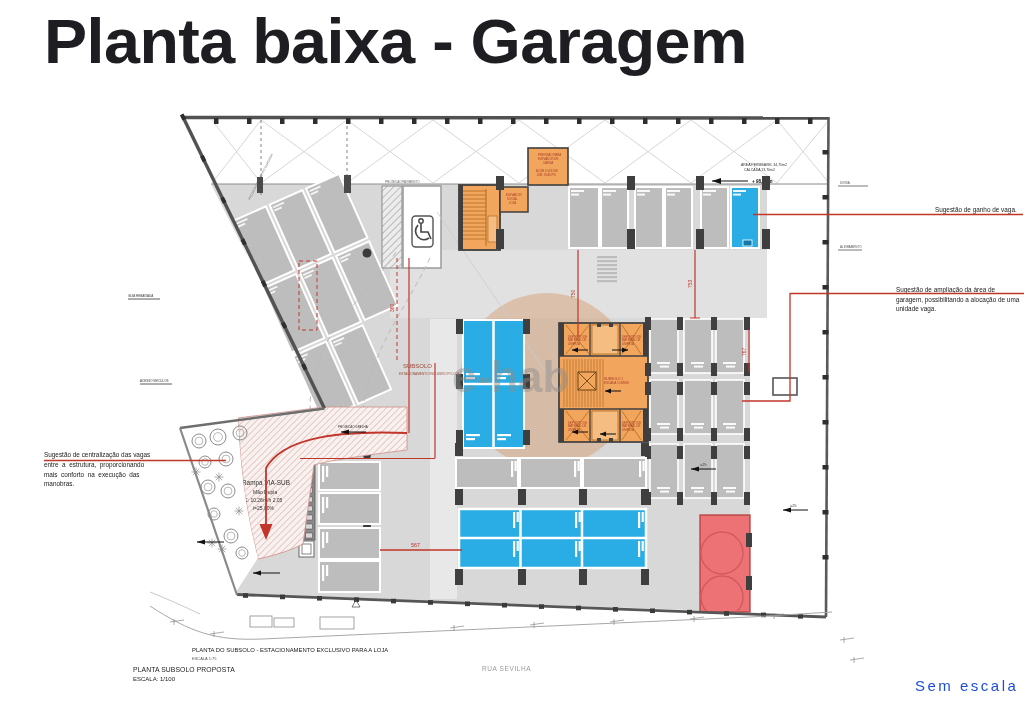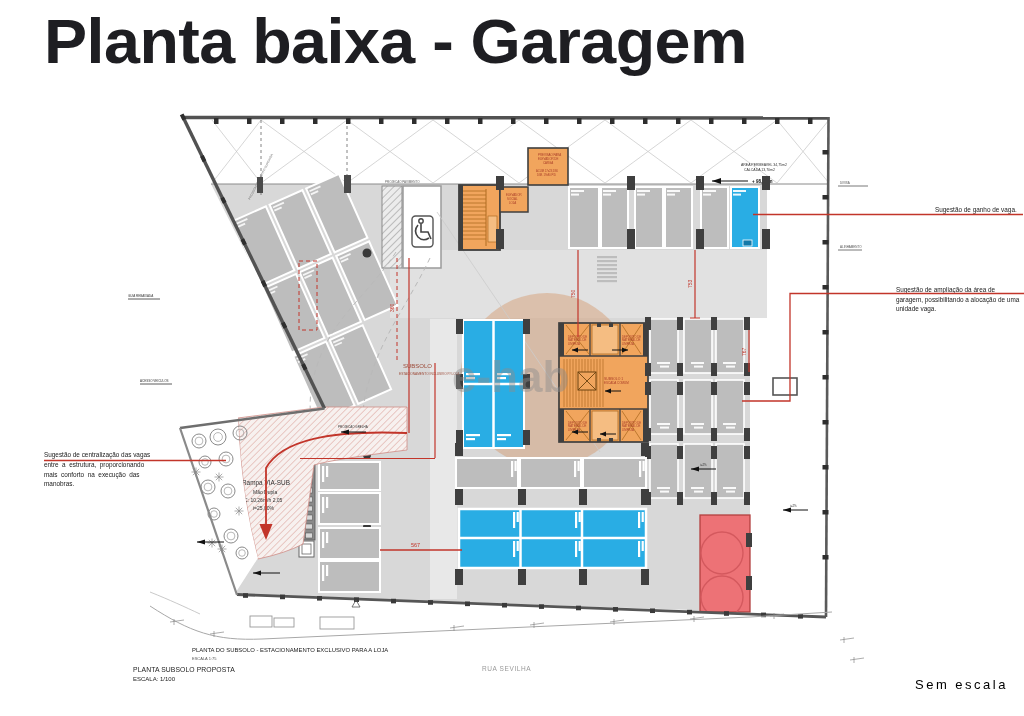--- a/index.html
+++ b/index.html
@@ -1,17 +1,17 @@
 <!DOCTYPE html>
 <html><head>
 <meta charset="utf-8">
 <style>
 html,body{margin:0;padding:0;background:#fff;width:1024px;height:716px;overflow:hidden;}
 #title{position:absolute;left:44px;top:10px;font-family:"Liberation Sans",sans-serif;font-weight:bold;font-size:63px;color:#1e1e22;letter-spacing:-0.5px;transform:scaleX(1.025);transform-origin:left top;white-space:nowrap;line-height:1;}
-#semescala{position:absolute;left:915px;top:677px;font-family:"Liberation Sans",sans-serif;font-size:13px;color:#000000;letter-spacing:2.5px;}
+#semescala{position:absolute;left:915px;top:677px;font-family:"Liberation Sans",sans-serif;font-size:15px;color:#1d4ed8;letter-spacing:2.5px;}
 svg{position:absolute;left:0;top:0;}
 </style>
 </head>
 <body>
 
 <div id="title">Planta baixa - Garagem</div>
 
 <div id="semescala">Sem escala</div>
 <svg width="1024" height="716" viewBox="0 0 1024 716">
 <defs>

